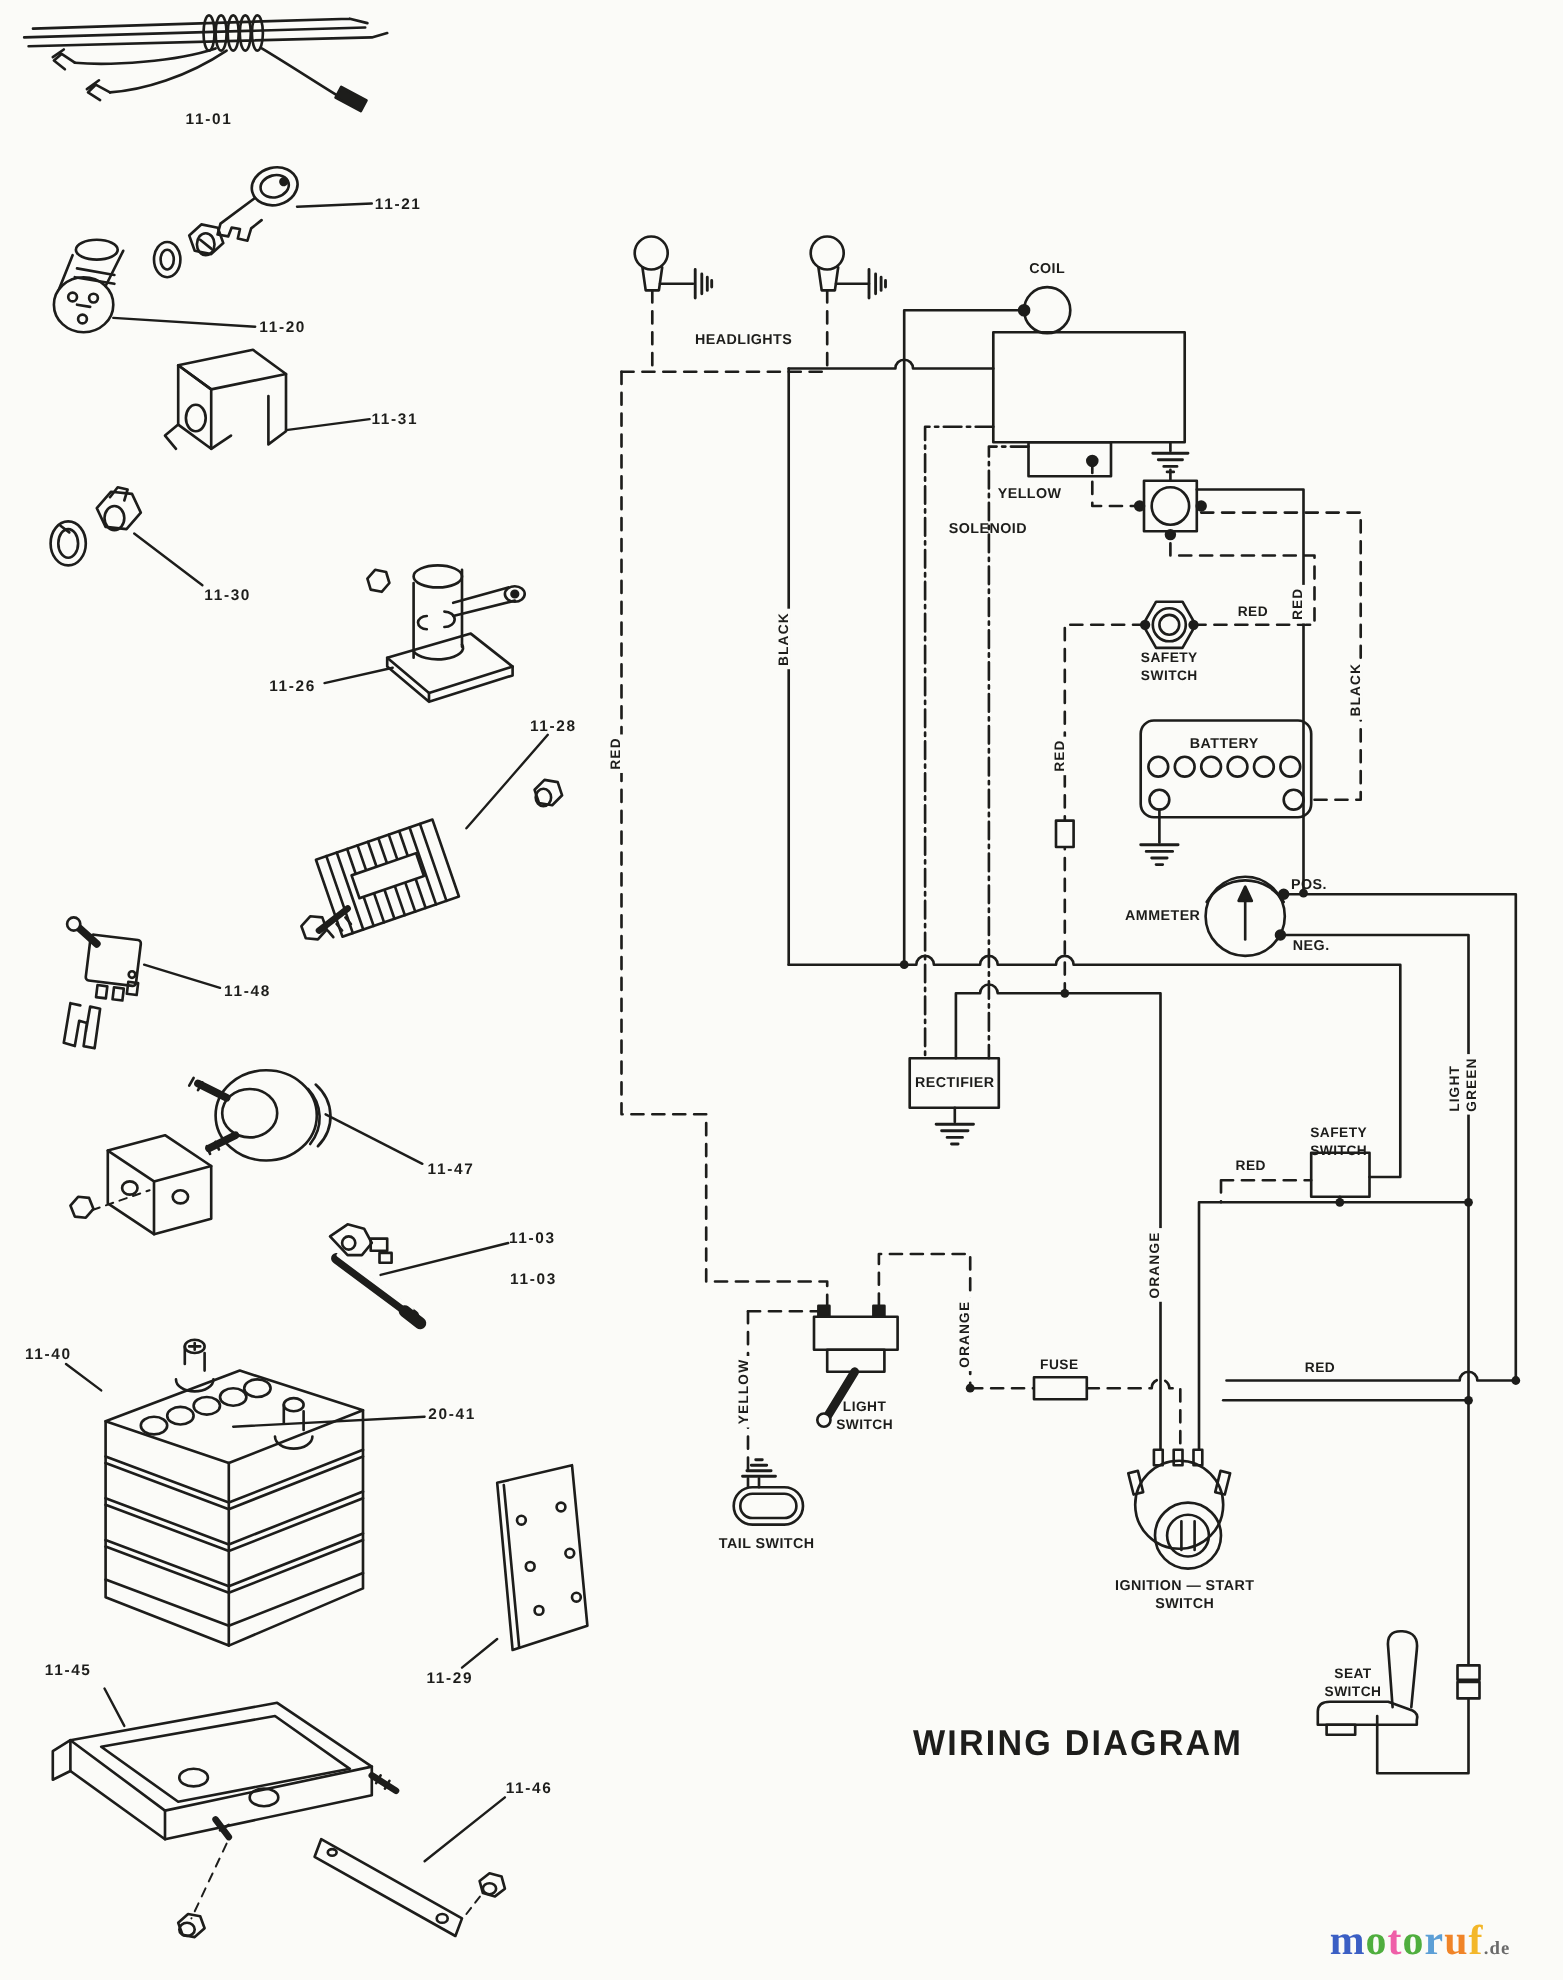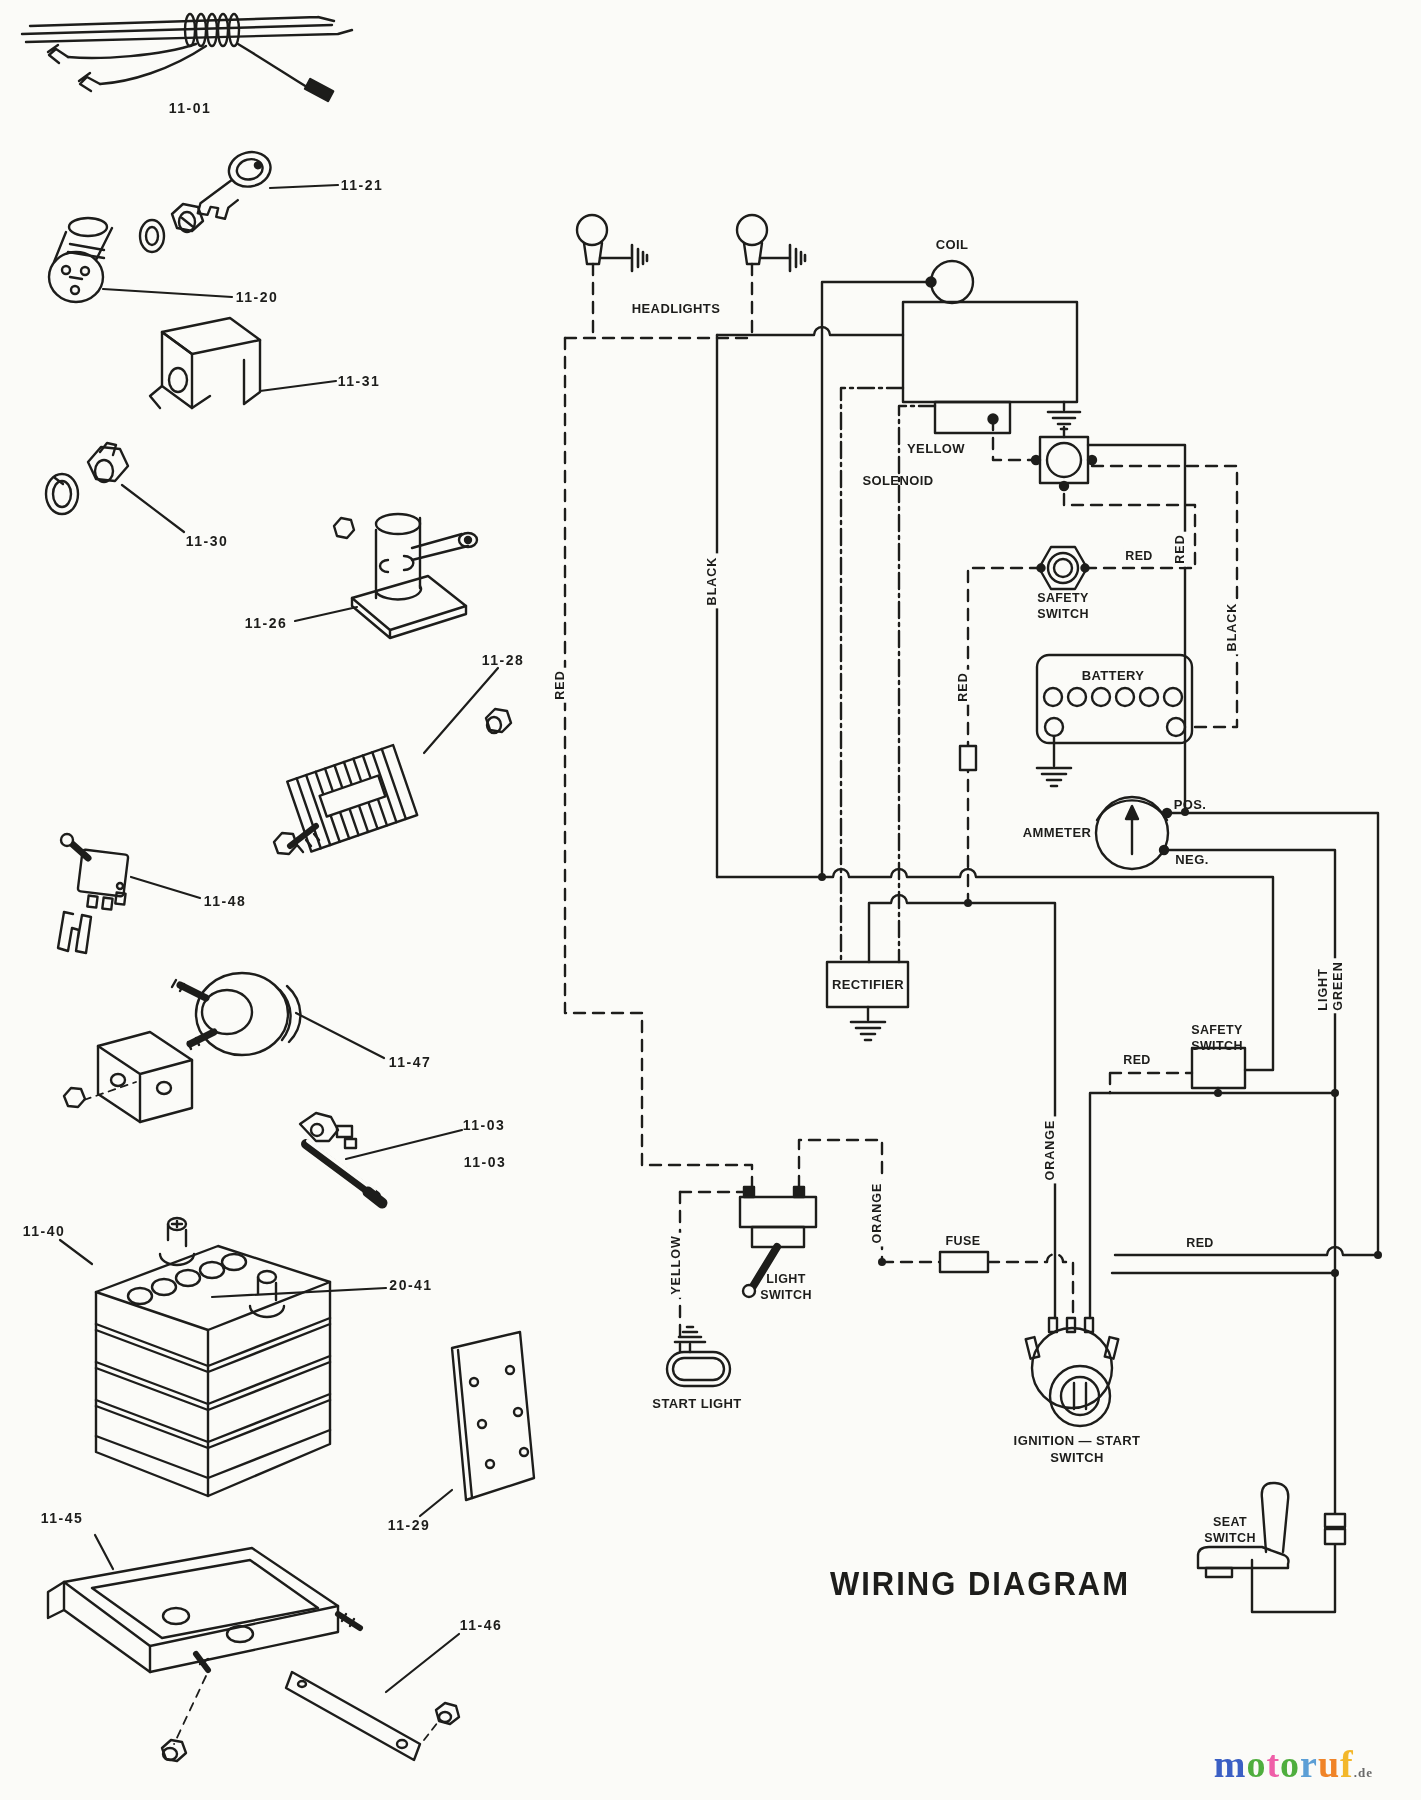--- a/index.html
+++ b/index.html
@@ -12,21 +12,21 @@
   .s13{font-size:13px;}
   .pn{font-size:14px;letter-spacing:1.5px;}
   .mask{background:#fbfbf8;padding:1px 2px;}
   .vlab{position:absolute;transform:translate(-50%,-50%) rotate(180deg);writing-mode:vertical-rl;
         font-weight:bold;font-size:12.5px;letter-spacing:1px;background:#fbfbf8;padding:3px 0;color:#1d1d1b;}
   .vpair{position:absolute;transform:translate(-50%,-50%);display:flex;gap:1px;background:#fbfbf8;padding:3px 1px;}
   .vpair span{writing-mode:vertical-rl;transform:rotate(180deg);font-weight:bold;font-size:12.5px;letter-spacing:1px;}
   .title{font-size:31px;letter-spacing:2px;transform:translate(-50%,-50%) scaleY(1.05);}
   .brand{position:absolute;right:48px;bottom:14px;font-family:"Liberation Serif",serif;
          font-weight:bold;font-size:38px;letter-spacing:1px;}
-  .brand .tld{font-size:13px;color:#6a6a6a;font-weight:bold;}
+  .brand .tld{font-size:17px;color:#6a6a6a;font-weight:bold;}
 </style>
 </head>
 <body>
 
 <div class="canvas">
 
 <svg width="1421" height="1800" viewBox="0 0 1421 1800" fill="none" stroke="#1d1d1b" stroke-width="2.4" stroke-linecap="round" stroke-linejoin="round">
 
   <g stroke-dasharray="11,8">
     <path d="M593,264 V338"></path>
@@ -410,21 +410,21 @@
 SWITCH</div>
 <div class="lbl s13" style="left:1113px;top:676px">BATTERY</div>
 <div class="lbl s13" style="left:1057px;top:833px">AMMETER</div>
 <div class="lbl s13" style="left:1190px;top:805px">POS.</div>
 <div class="lbl s13" style="left:1192px;top:860px">NEG.</div>
 <div class="lbl s13" style="left:868px;top:985px;background:#fbfbf8">RECTIFIER</div>
 <div class="lbl s12" style="left:1217px;top:1038px">SAFETY
 SWITCH</div>
 <div class="lbl s12" style="left:786px;top:1287px">LIGHT
 SWITCH</div>
-<div class="lbl s13" style="left:697px;top:1404px">START LIGHT</div>
+<div class="lbl s13" style="left:697px;top:1404px">TAIL SWITCH</div>
 <div class="lbl s12" style="left:963px;top:1241px">FUSE</div>
 <div class="lbl s13" style="left:1077px;top:1450px">IGNITION — START
 SWITCH</div>
 <div class="lbl s12" style="left:1230px;top:1530px">SEAT
 SWITCH</div>
 
 <div class="vlab" style="left:560px;top:685px">RED</div>
 <div class="vlab" style="left:712px;top:581px">BLACK</div>
 <div class="vlab" style="left:963px;top:687px">RED</div>
 <div class="vlab" style="left:1180px;top:549px">RED</div>

